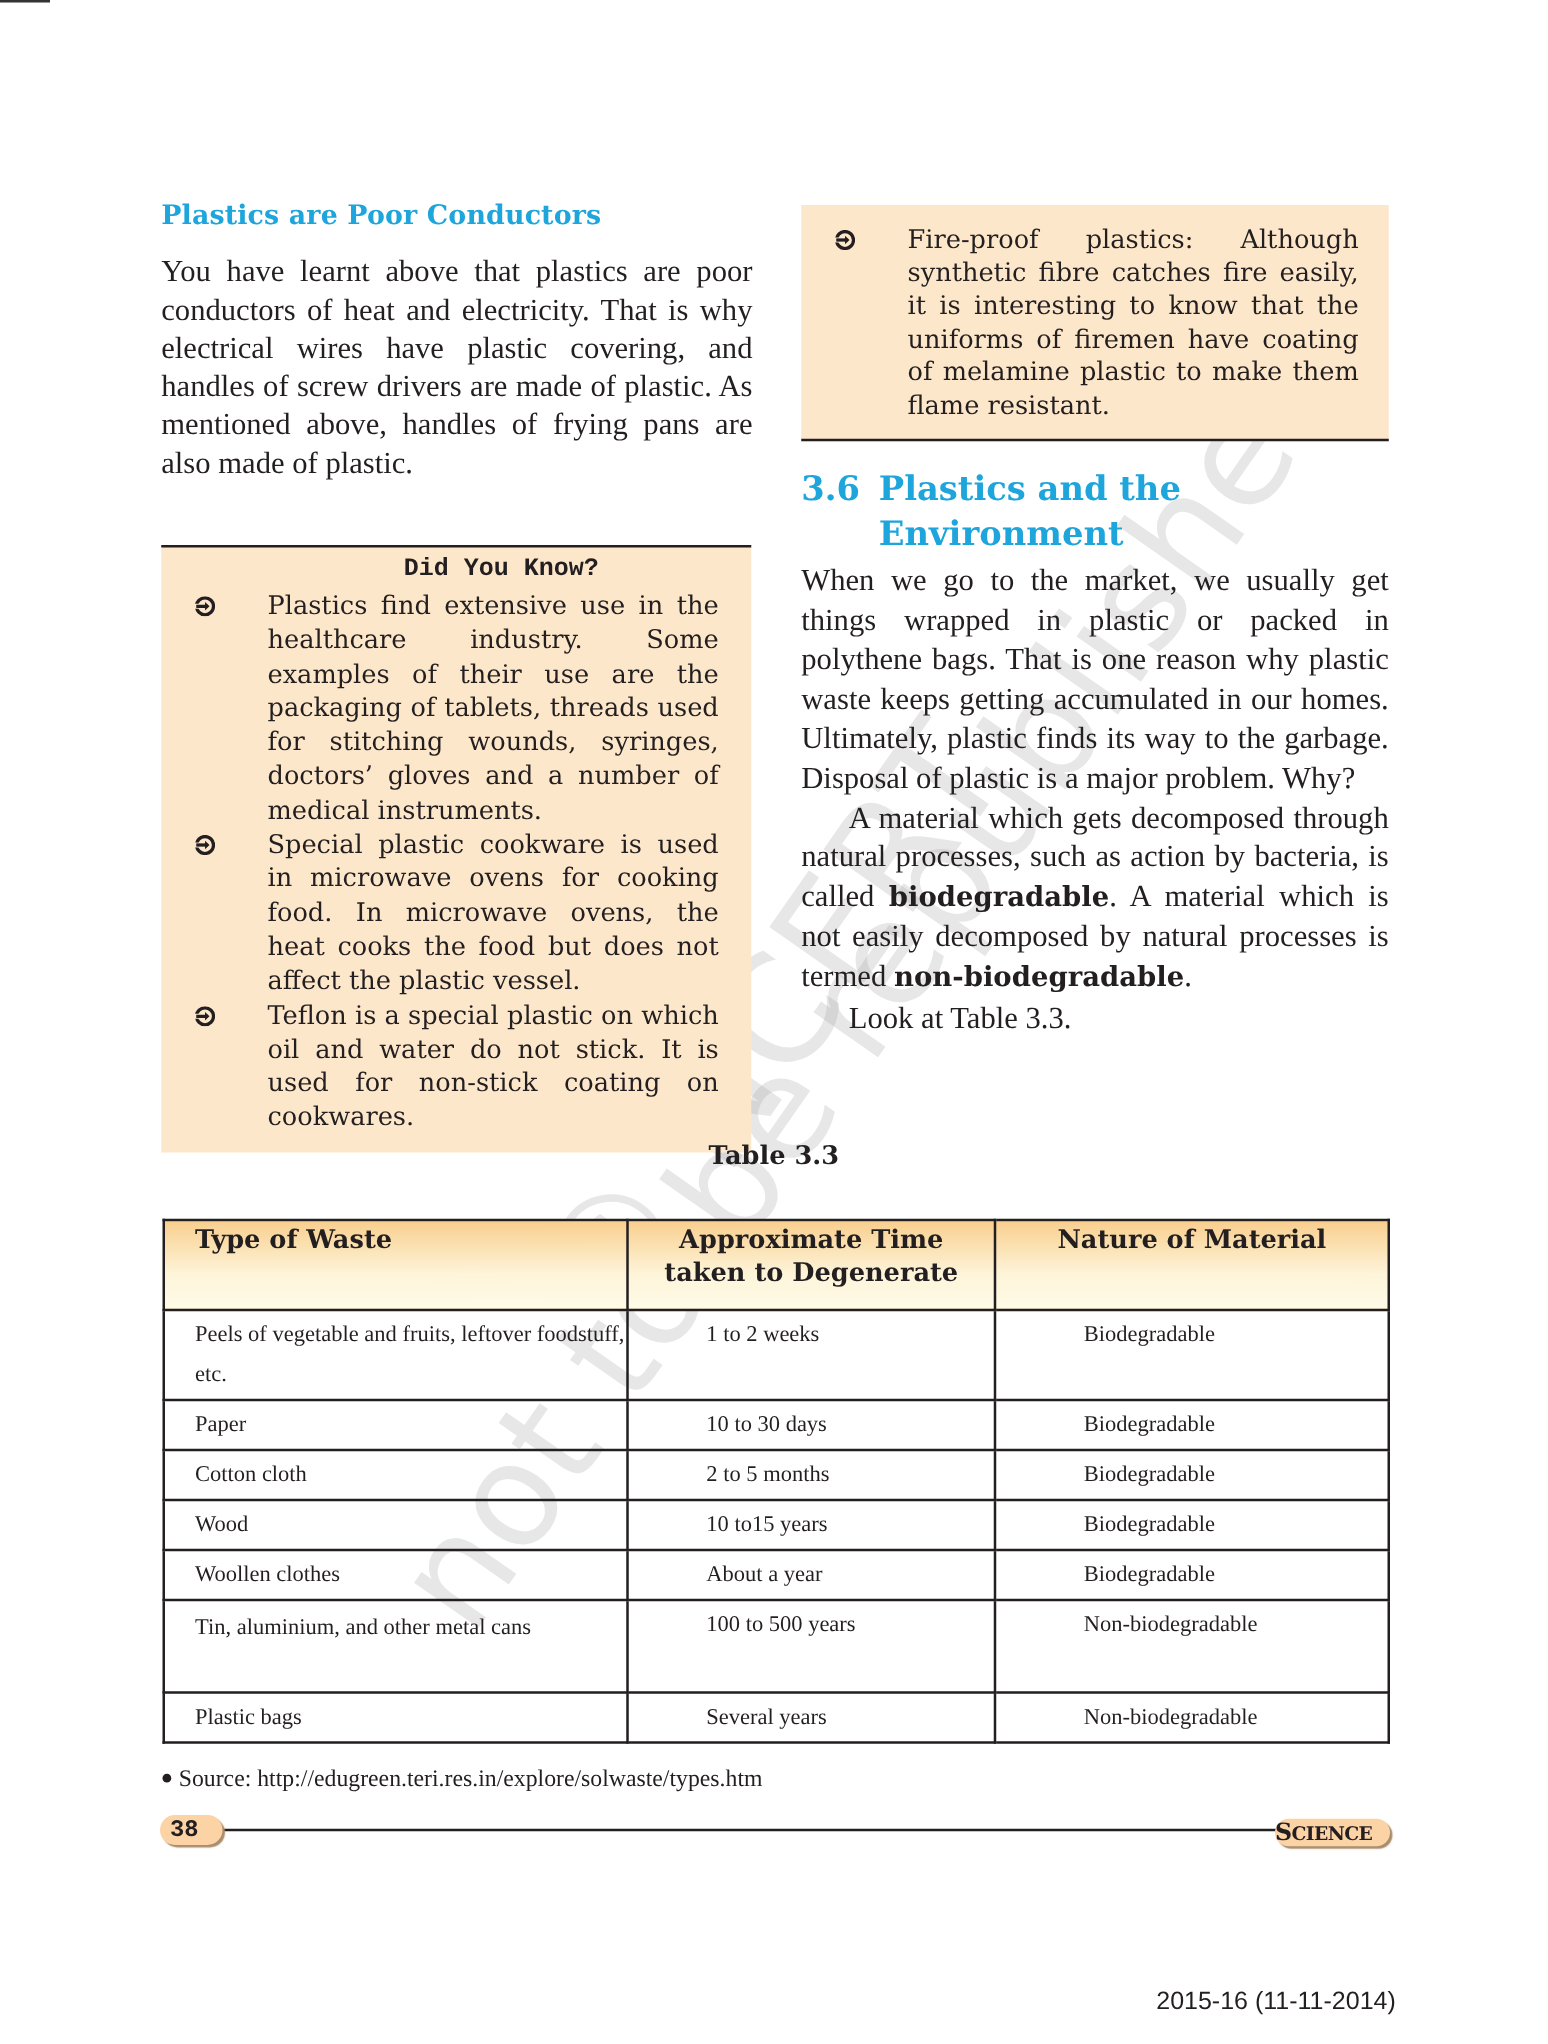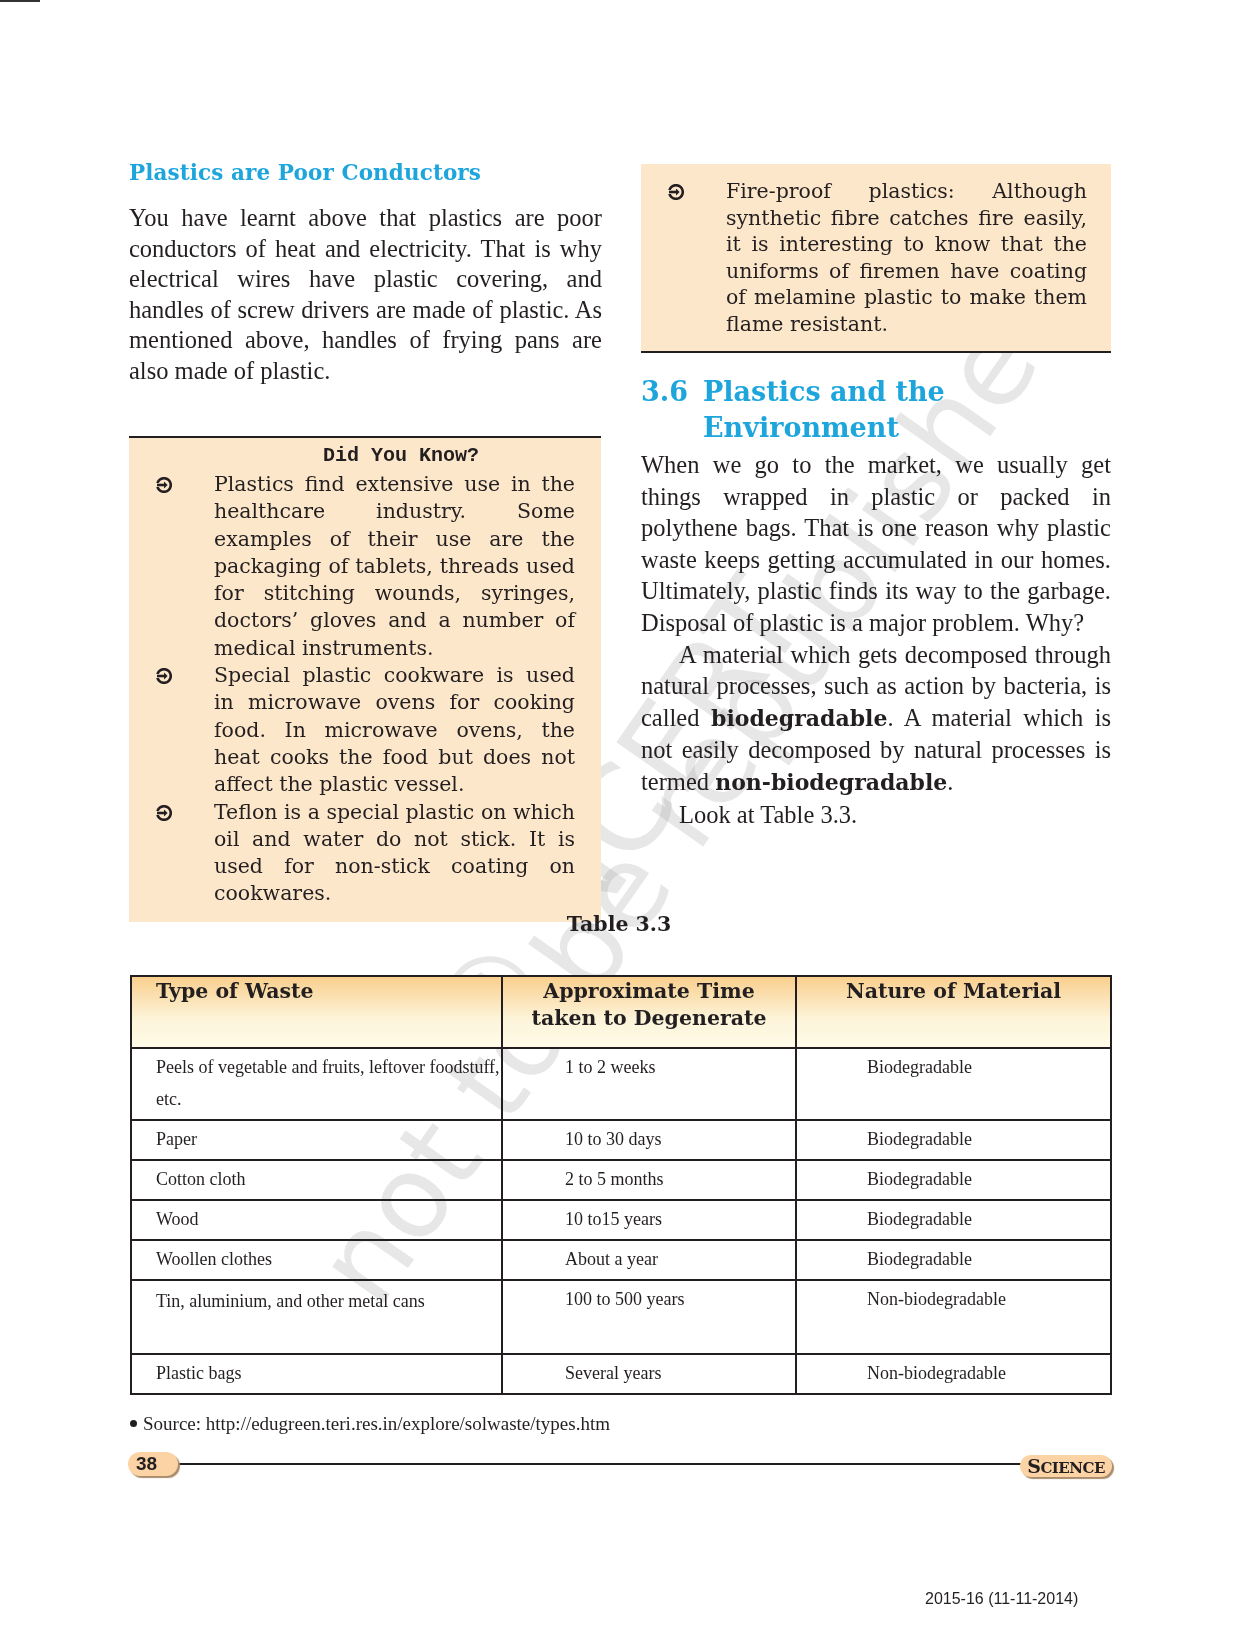--- a/index.html
+++ b/index.html
@@ -47,26 +47,26 @@
   #waste-table td.c2 { padding-left: 62px; }
   #waste-table td.c3 { padding-left: 70px; }
   #waste-table tr.tall td { height: 64px; }
   #waste-table tr.tall2 td { height: 66px; }
   #waste-table tr.row td { height: 32px; }
 
   #source-note { position: absolute; left: 130px; top: 1413px; font-family: "Liberation Serif", serif; font-size: 19px; }
   #source-note .dot { display: inline-block; width: 7px; height: 7px; border-radius: 50%; background: #231f20; margin-right: 6px; vertical-align: middle; position: relative; top: -2px; }
 
   #footer-rule { position: absolute; left: 168px; top: 1463px; width: 862px; height: 2px; background: #231f20; }
-  .pill { position: absolute; background: #fcd3a5; border-radius: 14px; box-shadow: 2px 2px 1px #a88c6c; font-family: Liberation Sans, sans-serif; font-weight: bold; color: #231f20; }
+  .pill { position: absolute; background: #fcd3a5; border-radius: 14px; box-shadow: 2px 2px 1px #a88c6c; font-family: Liberation Mono, monospace; font-weight: bold; color: #231f20; }
   #page-number { left: 128px; top: 1452px; width: 50px; height: 24px; font-size: 19px; line-height: 24px; padding-left: 8px; box-sizing: border-box; }
-  #subject-label { left: 1020px; top: 1455px; width: 92px; height: 22px; font-family: "DejaVu Serif", serif; font-size: 15px; line-height: 22px; text-align: center; letter-spacing: -0.5px; }
+  #subject-label { left: 1020px; top: 1455px; width: 92px; height: 22px; font-family: "DejaVu Serif", serif; font-size: 15px; line-height: 22px; letter-spacing: -0.5px; }
   #subject-label .big { font-size: 19px; }
 
-  #print-date { position: absolute; left: 925px; top: 1590px; font-family: "Liberation Sans", sans-serif; font-size: 16px; }
+  #print-date { position: absolute; left: 925px; top: 1590px; font-family: "Liberation Sans", sans-serif; font-size: 20px; }
 
   .watermark { position: absolute; color: rgba(160,160,160,0.25); font-family: "DejaVu Sans", sans-serif; font-size: 120px; transform-origin: left top; white-space: nowrap; pointer-events: none; }
   #wm1 { left: 400px; top: 1010px; transform: rotate(-55deg); }
   #wm2 { left: 290px; top: 1250px; transform: rotate(-55deg); font-size: 115px; }
 </style>
 </head>
 <body>
 
 <div class="corner-mark"></div>
 

